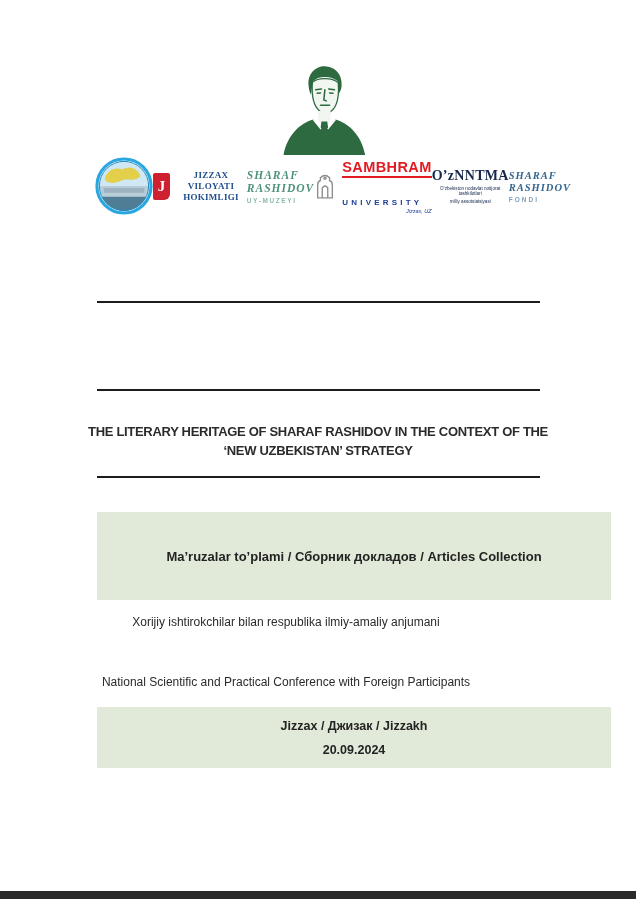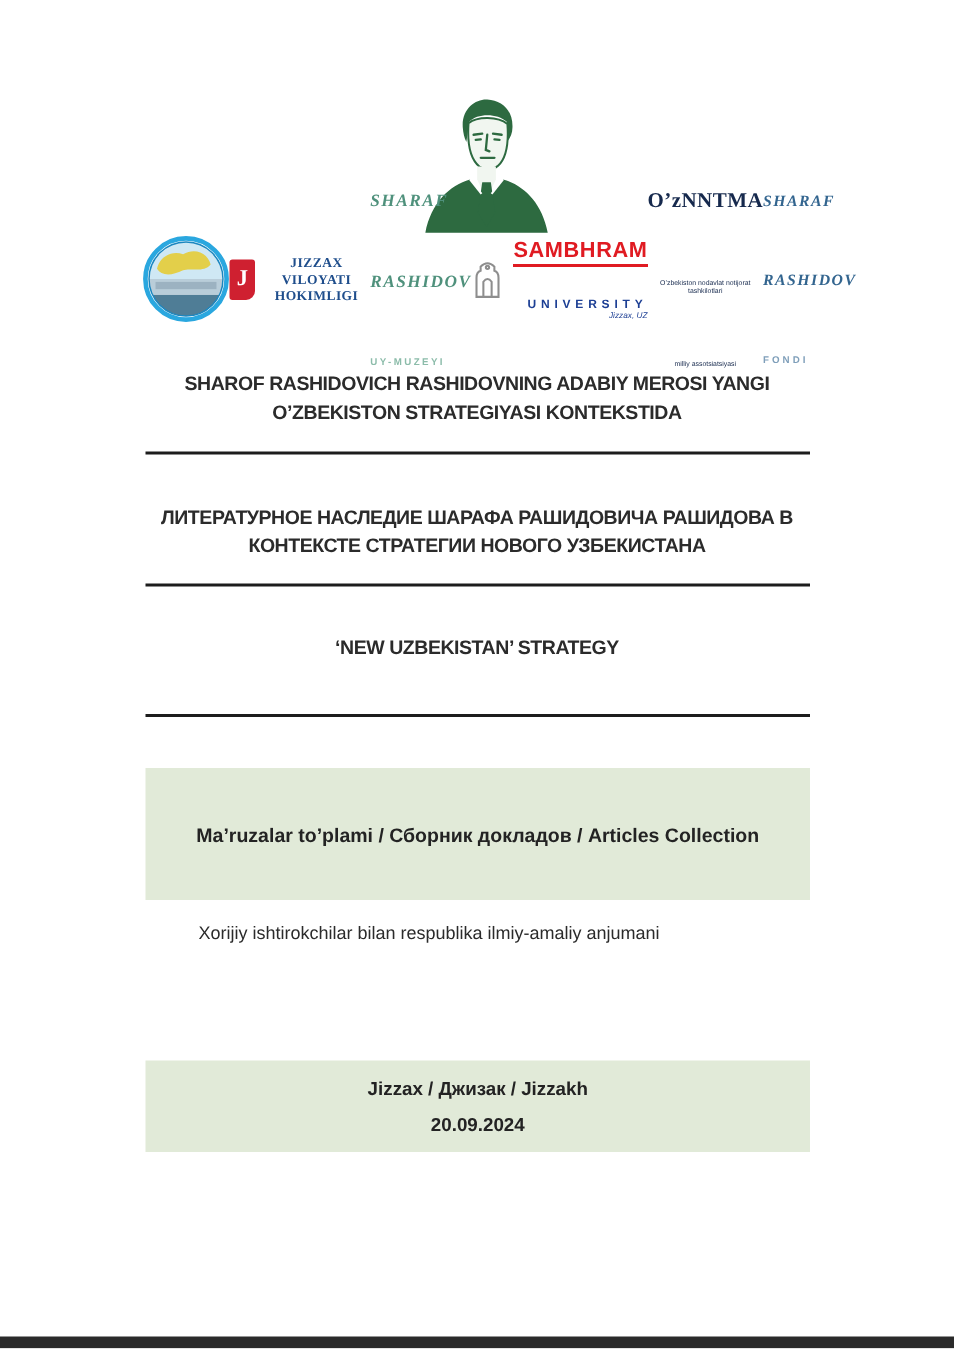--- a/index.html
+++ b/index.html
@@ -9,40 +9,40 @@
   }
   
   .portrait{position:absolute;top:62px;left:50%;transform:translateX(-44%);width:98px;height:96px;}
   .portrait svg{width:100%;height:100%;display:block;}
 
   
   .logo-row{
     position:absolute;top:155px;left:95px;width:476px;height:62px;
     display:flex;align-items:center;justify-content:space-between;
   }
-  .logo{display:flex;align-items:center;gap:41px;}
+  .logo{display:flex;align-items:center;}
   .emblem svg{width:58px;height:58px;display:block;}
 
   .hokimlik{gap:5px;}
   .hok-mark{
     width:20px;height:27px;background:var(--hokimlik-red,#cf2030);border-radius:2px 2px 6px 2px;
     color:#fff;font-family:"Liberation Serif",serif;font-weight:bold;font-size:15px;
     display:flex;align-items:center;justify-content:center;
   }
   .hok-text{font-family:"Liberation Serif",serif;font-weight:bold;color:var(--hokimlik-blue,#1f4e8c);
     font-size:9px;line-height:11px;text-align:center;letter-spacing:.3px;}
 
   .museum{flex-direction:column;align-items:flex-start;}
   .museum .big{font-family:"Liberation Serif",serif;font-style:italic;font-weight:bold;
     color:var(--museum-green,#4f917c);font-size:11.5px;line-height:13px;letter-spacing:1px;}
   .museum .small{font-size:6.5px;letter-spacing:1.6px;color:#8cbcaa;margin-top:2px;font-weight:bold;}
 
   .sambhram{gap:6px;}
   .samb-icon svg{width:22px;height:28px;display:block;}
-  .samb-text{display:flex;flex-direction:column;align-items:flex-end;}
+  .samb-text{display:flex;flex-direction:column;align-items:flex-start;}
   .samb-name{color:var(--sambhram-red,#e01b22);font-weight:bold;font-size:14.5px;letter-spacing:.4px;
     border-bottom:2px solid var(--sambhram-red,#e01b22);line-height:16px;padding-bottom:1px;}
   .samb-sub{color:var(--sambhram-blue,#1d3f94);font-weight:bold;font-size:8px;letter-spacing:3.2px;margin-top:20px;}
   .samb-tag{color:var(--sambhram-blue,#1d3f94);font-style:italic;font-size:5.5px;align-self:flex-end;margin-top:1px;}
 
   .oznntma{flex-direction:column;align-items:center;}
   .ozn-name{font-family:Liberation Serif, serif;font-weight:bold;color:var(--oznntma-navy,#16294d);
     font-size:14px;letter-spacing:.3px;}
   .ozn-sub{font-size:4.6px;color:var(--oznntma-navy,#16294d);line-height:5.6px;text-align:center;margin-top:2px;}
 
@@ -54,21 +54,21 @@
   
   .title{position:absolute;left:50%;transform:translateX(-50%);width:470px;text-align:center;
     color:#2b2b2b;font-weight:bold;font-size:13px;line-height:19px;letter-spacing:-0.3px;white-space:nowrap;}
   .t-uz{top:246px;}
   .t-ru{top:335px;}
   .t-en{top:422px;}
   .rule{position:absolute;left:97px;width:443px;height:2px;background:#1c1c1c;}
   .r1{top:301px;} .r2{top:389px;} .r3{top:476px;}
 
   
-  .band{position:absolute;left:97px;width:443px;background:var(--band-green,#e1ead8);
+  .band{position:absolute;left:97px;width:514px;background:var(--band-green,#e1ead8);
     display:flex;flex-direction:column;align-items:center;justify-content:center;
     color:#232323;font-weight:bold;}
   .band1{top:512px;height:88px;font-size:13px;}
   .band2{top:707px;height:61px;font-size:12.5px;line-height:24px;}
 
   
   .conf{position:absolute;left:0;width:572px;text-align:center;color:#2b2b2b;
     font-size:12px;font-weight:500;}
   .c1{top:615px;} .c2{top:644px;} .c3{top:675px;}
 
@@ -173,42 +173,36 @@
       <div class="ozn-sub">milliy assotsiatsiyasi</div>
     </div>
 
     <div class="logo fondi">
       <div class="big">SHARAF</div>
       <div class="big">RASHIDOV</div>
       <div class="small">FONDI</div>
     </div>
   </div>
 
-  <div class="title t-uz">
-    <div>SHAROF RASHIDOVICH RASHIDOVNING ADABIY MEROSI YANGI</div>
-    <div>O’ZBEKISTON STRATEGIYASI KONTEKSTIDA</div>
-  </div>
   <div class="rule r1"></div>
 
-  <div class="title t-ru">
-    <div>ЛИТЕРАТУРНОЕ НАСЛЕДИЕ ШАРАФА РАШИДОВИЧА РАШИДОВА В</div>
-    <div>КОНТЕКСТЕ СТРАТЕГИИ НОВОГО УЗБЕКИСТАНА</div>
-  </div>
   <div class="rule r2"></div>
 
   <div class="title t-en">
+    <div>THE LITERARY HERITAGE OF SHARAF RASHIDOV IN THE CONTEXT OF THE</div>
     <div>‘NEW UZBEKISTAN’ STRATEGY</div>
   </div>
   <div class="rule r3"></div>
 
   <div class="band band1">
     <span>Ma’ruzalar to’plami / Сборник докладов / Articles Collection</span>
   </div>
 
   <div class="conf c1">Xorijiy ishtirokchilar bilan respublika ilmiy-amaliy anjumani</div>
+  <div class="conf c3">National Scientific and Practical Conference with Foreign Participants</div>
 
   <div class="band band2">
     <div>Jizzax / Джизак / Jizzakh</div>
     <div>20.09.2024</div>
   </div>
 
   <div class="footer-bar"></div>
 </div>
 
 </body></html>

